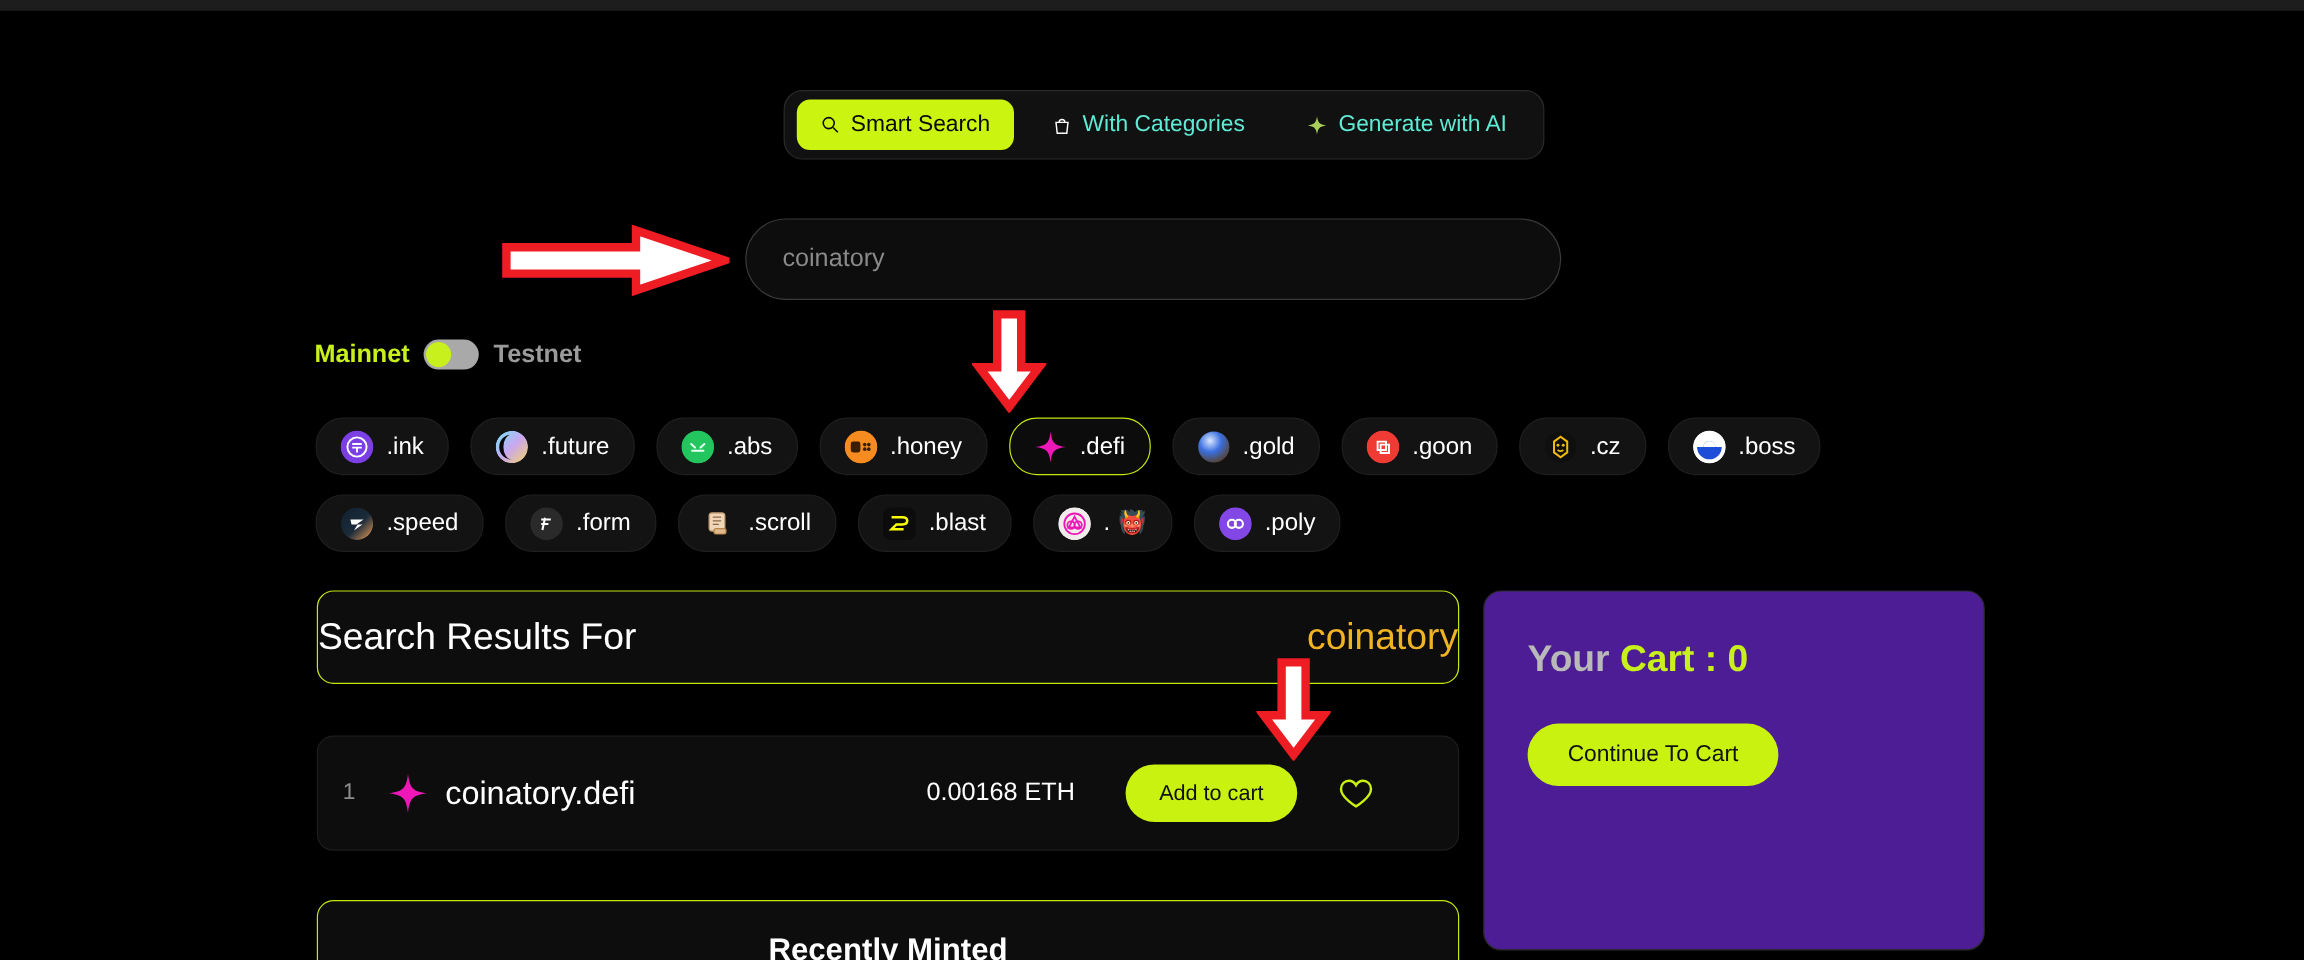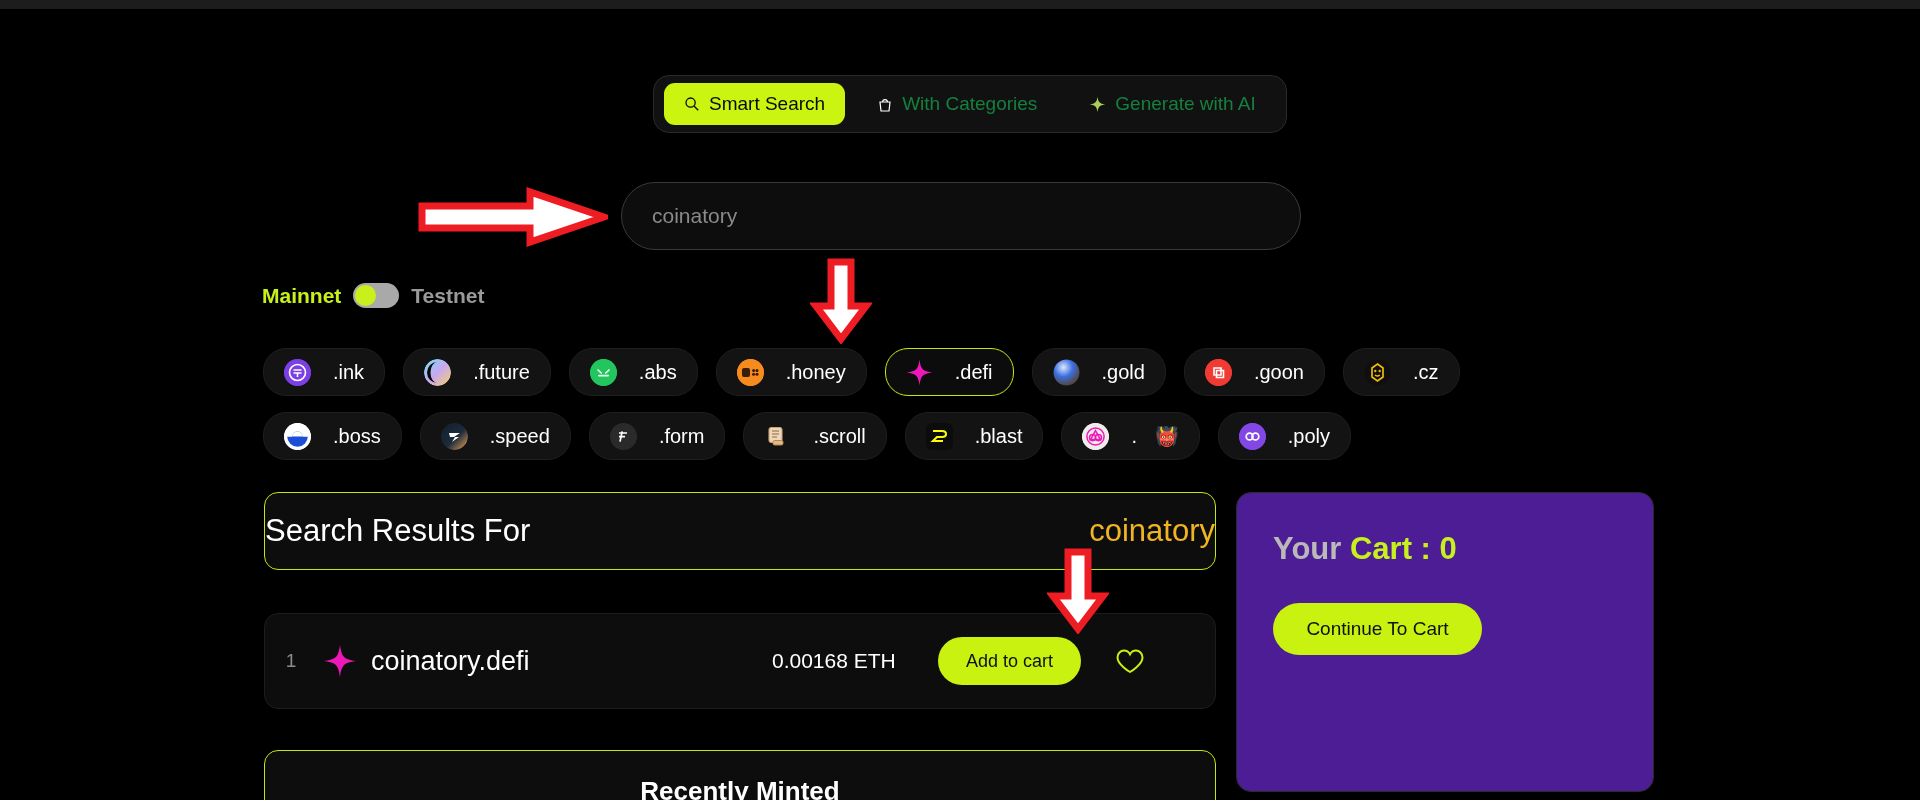--- a/index.html
+++ b/index.html
@@ -21,21 +21,21 @@
     position: absolute; left: 653px; top: 75px;
     display: flex; align-items: center; gap: 12px;
     background: #111111; border: 1px solid #2a2a2a;
     border-radius: 16px; padding: 8px 10px;
     height: 58px;
   }
   .tab {
     display: flex; align-items: center; gap: 9px;
     height: 42px; padding: 0 20px;
     border-radius: 11px;
-    font-size: 19px; color: #15803d; white-space: nowrap;
+    font-size: 19px; color: #5eead4; white-space: nowrap;
     cursor: pointer;
   }
   .tab.active { background: #ccf411; color: #0b0b0b; font-weight: 400; }
   .tab .ico { display: inline-flex; align-items: center; justify-content: center; }
 
   
   .searchwrap {
     position: absolute; left: 621px; top: 182px;
     width: 680px; height: 68px;
   }
@@ -67,21 +67,21 @@
     background: #c8f01c;
   }
 
   
   .chips {
     position: absolute; left: 263px; top: 348px;
     width: 1300px;
     display: flex; flex-wrap: wrap; gap: 16px 18px;
   }
   .chip {
-    display: flex; align-items: center; gap: 22px;
+    display: flex; align-items: center; gap: 11px;
     height: 48px; padding: 0 20px;
     background: #131313; border: 1px solid #1f1f1f;
     border-radius: 23px;
     color: #ffffff; font-size: 20px;
     cursor: pointer; white-space: nowrap;
   }
   .chip.selected { border: 1.5px solid #c2e812; background: #0c0c0c; }
   .chip .avatar {
     width: 27px; height: 27px; border-radius: 50%;
     display: inline-flex; align-items: center; justify-content: center;

